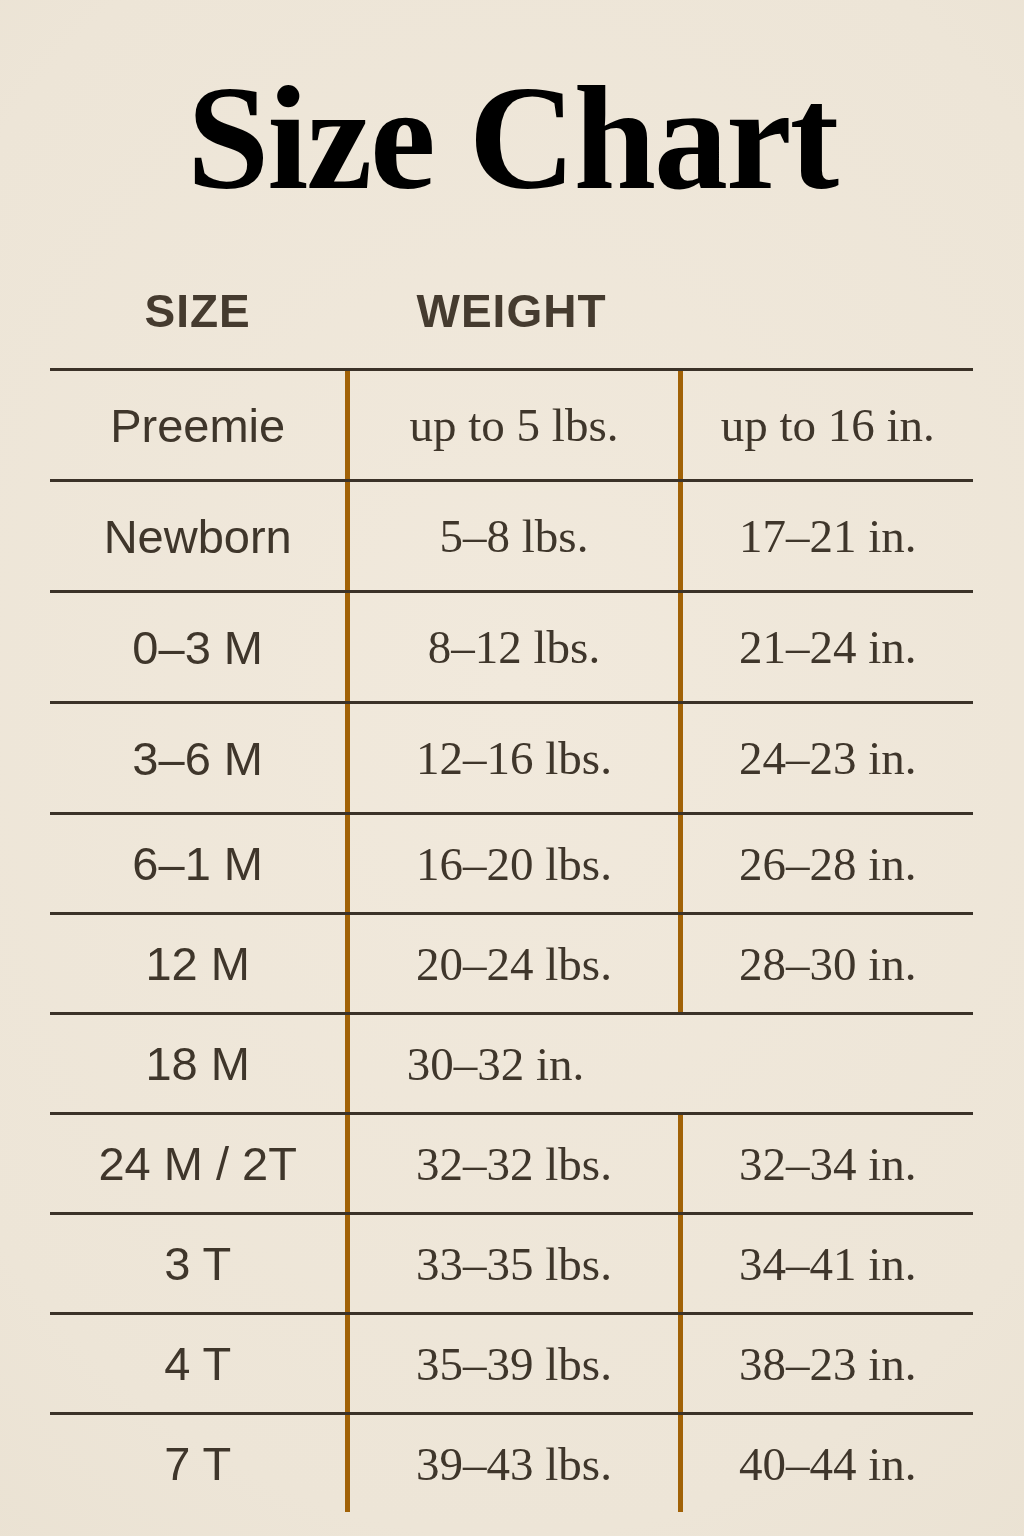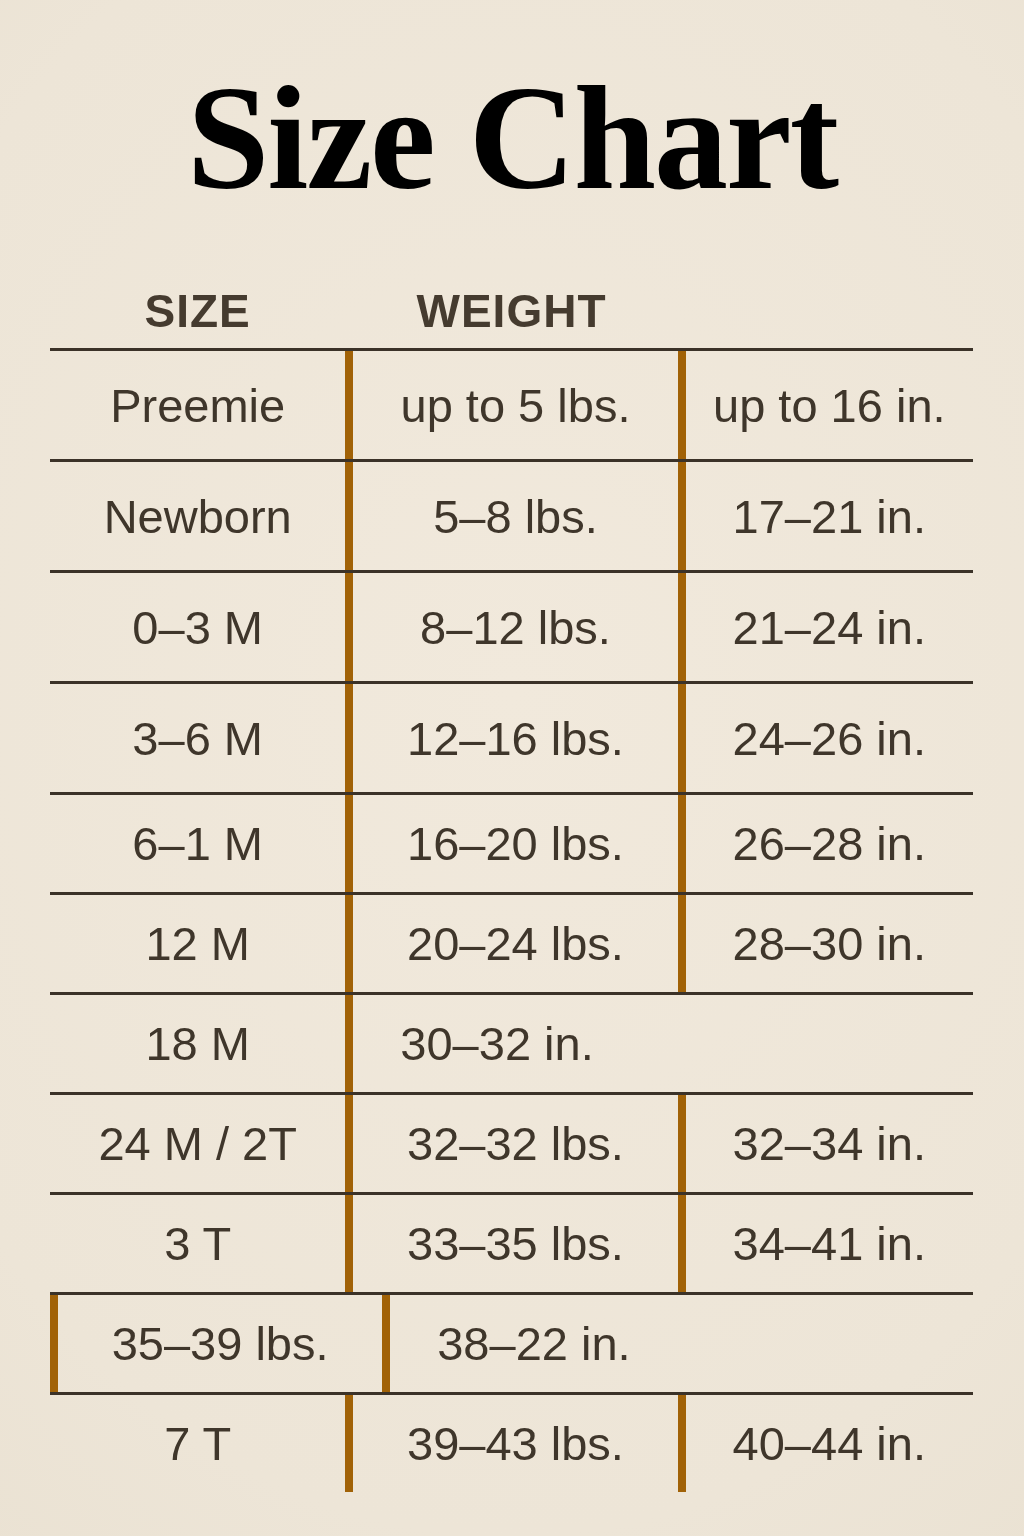--- a/index.html
+++ b/index.html
@@ -24,35 +24,35 @@
   }
   .header-cell{
     display:flex;align-items:center;justify-content:center;
     font-weight:bold;font-size:46px;letter-spacing:1px;
     color:#453b2f;
   }
   .col-1{width:32%;}
   .col-2{width:36%;}
   .col-3{width:32%;}
   .table-body{
-    position:absolute;top:348px;left:50px;width:923px;
+    position:absolute;top:368px;left:50px;width:923px;
   }
   .row{
     display:flex;
     border-top:3px solid #3b3228;
     height:97px;
   }
   .row:nth-child(-n+4){height:108px;}
   .cell{
     display:flex;align-items:center;justify-content:center;
     font-size:47px;
     color:#3f362b;
     box-sizing:border-box;
   }
-  .cell.col-2,.cell.col-3{border-left:8px solid #a16207;}
+  .cell.col-2,.cell.col-3{border-left:5px solid #a16207;font-family:Liberation Serif, serif;}
 </style>
 </head>
 <body>
 
 <div class="title">Size Chart</div>
 
 <div class="header-row">
   <div class="header-cell col-1">SIZE</div>
   <div class="header-cell col-2">WEIGHT</div>
 </div>
@@ -69,21 +69,21 @@
     <div class="cell col-3">17–21 in.</div>
   </div>
   <div class="row">
     <div class="cell col-1">0–3 M</div>
     <div class="cell col-2">8–12 lbs.</div>
     <div class="cell col-3">21–24 in.</div>
   </div>
   <div class="row">
     <div class="cell col-1">3–6 M</div>
     <div class="cell col-2">12–16 lbs.</div>
-    <div class="cell col-3">24–26 in.</div>
+    <div class="cell col-3">24–23 in.</div>
   </div>
   <div class="row">
     <div class="cell col-1">6–1 M</div>
     <div class="cell col-2">16–20 lbs.</div>
     <div class="cell col-3">26–28 in.</div>
   </div>
   <div class="row">
     <div class="cell col-1">12 M</div>
     <div class="cell col-2">20–24 lbs.</div>
     <div class="cell col-3">28–30 in.</div>
@@ -96,21 +96,22 @@
     <div class="cell col-1">24 M / 2T</div>
     <div class="cell col-2">32–32 lbs.</div>
     <div class="cell col-3">32–34 in.</div>
   </div>
   <div class="row">
     <div class="cell col-1">3 T</div>
     <div class="cell col-2">33–35 lbs.</div>
     <div class="cell col-3">34–41 in.</div>
   </div>
   <div class="row">
+    <div class="cell col-1">4 T</div>
     <div class="cell col-2">35–39 lbs.</div>
-    <div class="cell col-3">38–22 in.</div>
+    <div class="cell col-3">38–23 in.</div>
   </div>
   <div class="row">
     <div class="cell col-1">7 T</div>
     <div class="cell col-2">39–43 lbs.</div>
     <div class="cell col-3">40–44 in.</div>
   </div>
 </div>
 
 </body></html>

